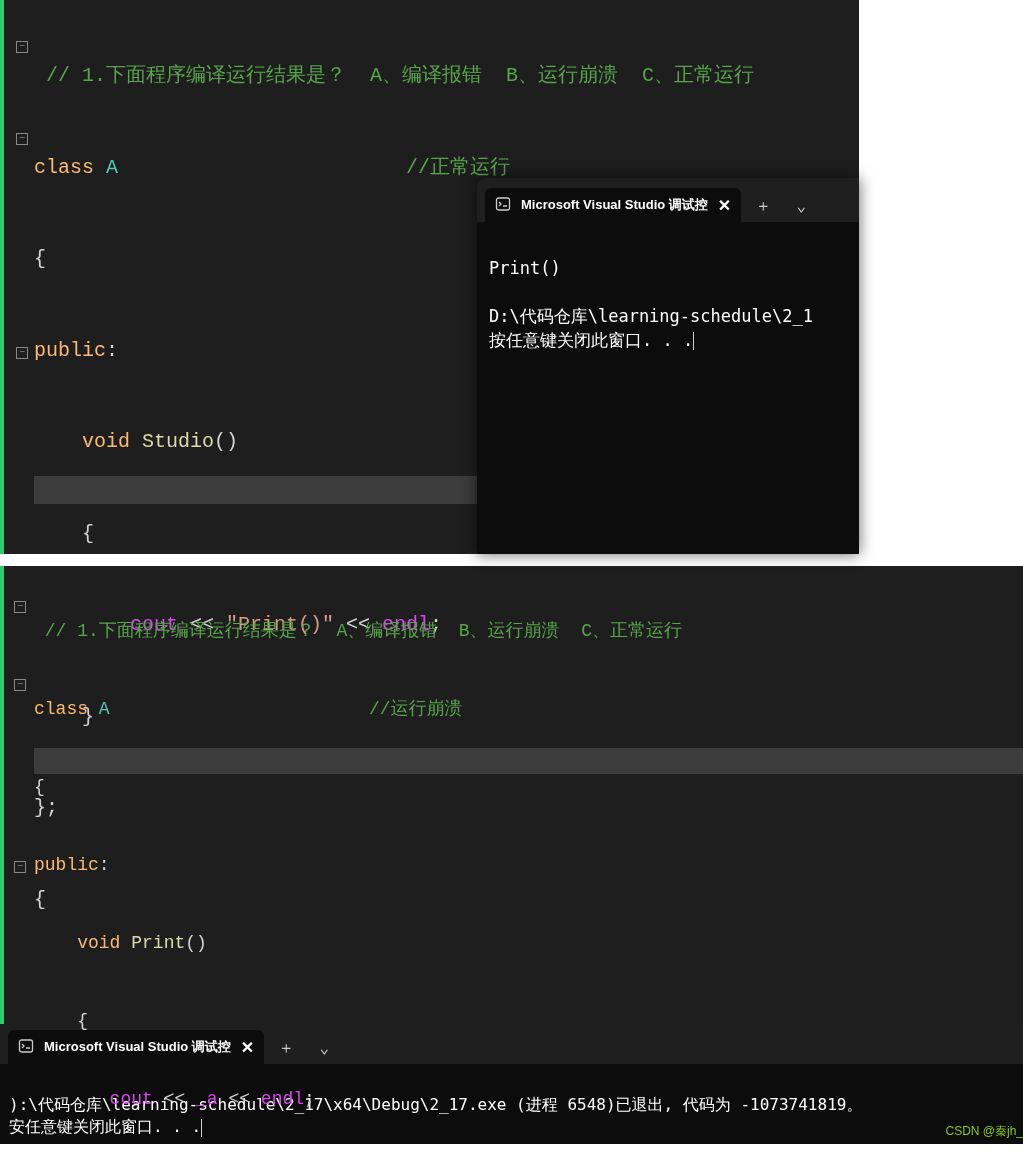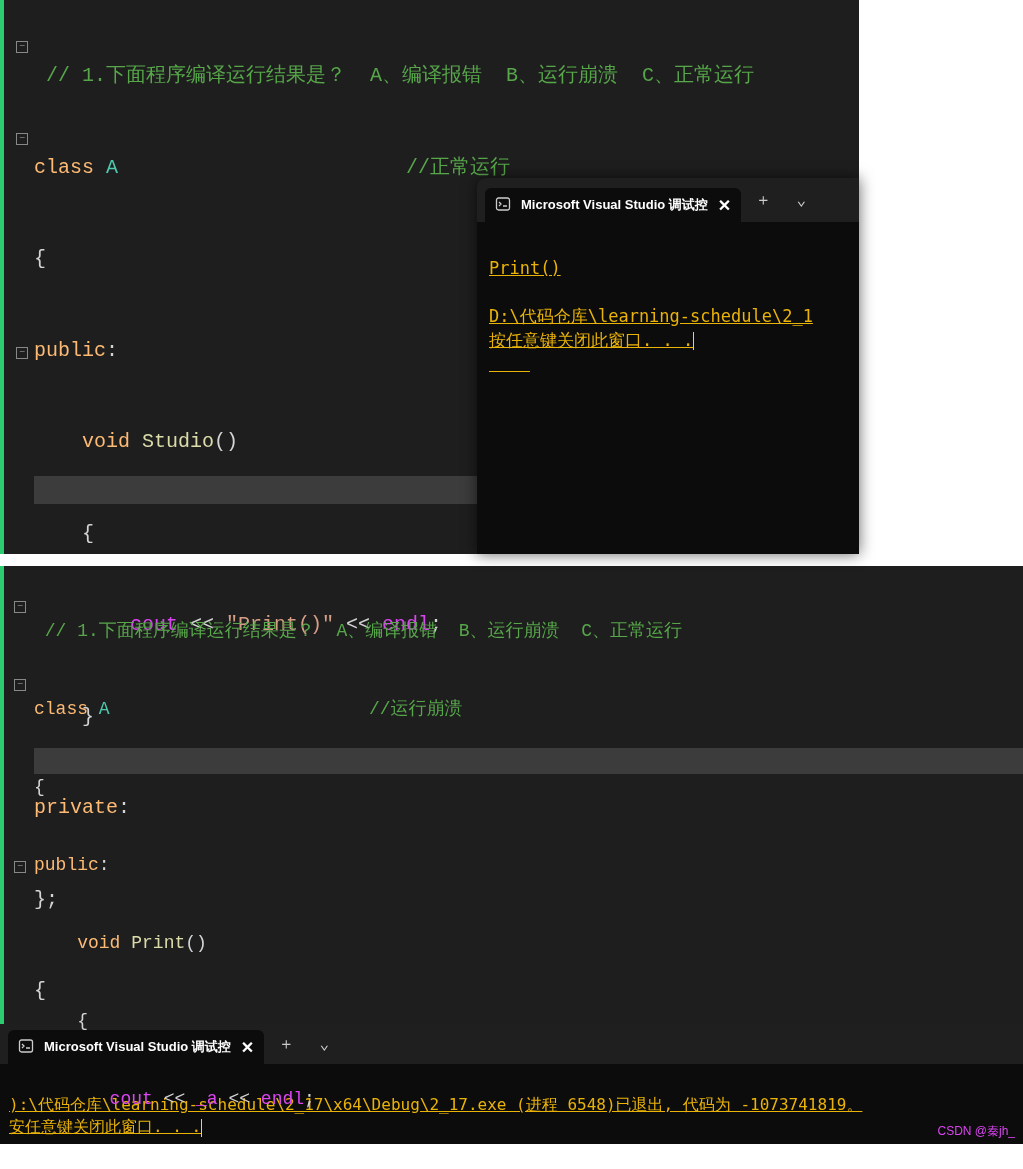--- a/index.html
+++ b/index.html
@@ -17,52 +17,51 @@
   .c-string { color: #d69d85; }
   .c-var { color: #d946ef; margin-top: 34px; }
   .c-default { color: #d4d4d4; }
   .c-punct { color: #d4d4d4; }
   .highlight-line { background: #3c3c3c; position: absolute; left: 30px; right: 0; height: 28px; z-index: 0; }
   .highlight-1 { top: 476px; }
   .highlight-2 { top: 182px; height: 26px; }
   .code > div { position: relative; z-index: 1; }
 
   .console-popup { position: absolute; top: 178px; right: 0; left: 473px; height: 376px; background: #0c0c0c; border-radius: 8px 0 0 0; overflow: hidden; z-index: 10; box-shadow: 0 0 15px rgba(0,0,0,.6); }
-  .console-tabs { display: flex; align-items: center; height: 44px; background: #1f1f1f; padding: 0 8px; gap: 6px; }
+  .console-tabs { display: flex; align-items: flex-end; height: 44px; background: #1f1f1f; padding: 0 8px; gap: 6px; }
   .console-tab { display: flex; align-items: center; background: #0c0c0c; border-radius: 6px 6px 0 0; height: 34px; margin-top: 10px; padding: 0 10px; gap: 10px; color: #fff; font-family: 'Segoe UI', sans-serif; font-size: 13px; font-weight: 600; }
   .console-tab svg { width: 16px; height: 16px; }
   .console-btn { width: 32px; height: 32px; display: flex; align-items: center; justify-content: center; color: #ccc; border-radius: 4px; cursor: pointer; }
-  .console-body { padding: 10px 12px; color: #eab308; font-family: Consolas, monospace; font-size: 17px; line-height: 24px; white-space: pre-wrap; text-decoration: underline; }
+  .console-body { padding: 10px 12px; color: #ffffff; font-family: Consolas, monospace; font-size: 17px; line-height: 24px; white-space: pre-wrap; }
   .console-close-x { font-size: 16px; }
 
   .console-bottom { background: #0c0c0c; height: 120px; width: 1023px; }
   .console-bottom .console-tabs { background: #1f1f1f; height: 40px; }
   .console-bottom .console-tab { margin-top: 6px; }
   .console-bottom .console-body { font-size: 16px; line-height: 22px; padding: 8px 9px;}
 
-  .watermark { position: absolute; right: 8px; bottom: 4px; color: #d946ef; font-family: sans-serif; font-size: 12px; z-index: 20; }
+  .watermark { position: absolute; right: 0; bottom: 4px; color: #84cc16; font-family: sans-serif; font-size: 12px; z-index: 20; }
   .container { position: relative; width: 1023px; }
   .cursor { display: inline-block; width: 1px; height: 18px; background: #ccc; vertical-align: middle; }
 </style>
 </head>
 <body>
 <div class="container">
 
 <div class="editor editor-1" style="width:859px;">
   <div class="highlight-line highlight-1"></div>
   <div class="code">
     <div><span class="c-comment"> // 1.下面程序编译运行结果是？  A、编译报错  B、运行崩溃  C、正常运行</span></div>
     <div><span class="c-keyword">class</span><span class="c-type"> A</span><span class="c-default">                        </span><span class="c-comment">//正常运行</span></div>
     <div><span class="c-punct">{</span></div>
     <div><span class="c-keyword">public</span><span class="c-punct">:</span></div>
     <div>    <span class="c-keyword">void</span><span class="c-func"> Studio</span><span class="c-punct">()</span></div>
     <div>    <span class="c-punct">{</span></div>
     <div><span class="c-var">        cout </span><span class="c-punct">&lt;&lt;</span><span class="c-string"> "Print()" </span><span class="c-punct">&lt;&lt;</span><span class="c-var"> endl</span><span class="c-punct">;</span></div>
     <div><span class="c-punct">    }</span></div>
-    <div><span class="c-keyword">private</span><span class="c-punct">:</span></div>
     <div><span class="c-punct">};</span></div>
     <div><span class="c-punct">{</span></div>
     
     
     
     
   </div>
 
   <div style="position:absolute;left:12px;top:36px;"><span class="foldbox">−</span></div>
   <div style="position:absolute;left:12px;top:128px;"><span class="foldbox">−</span></div>

